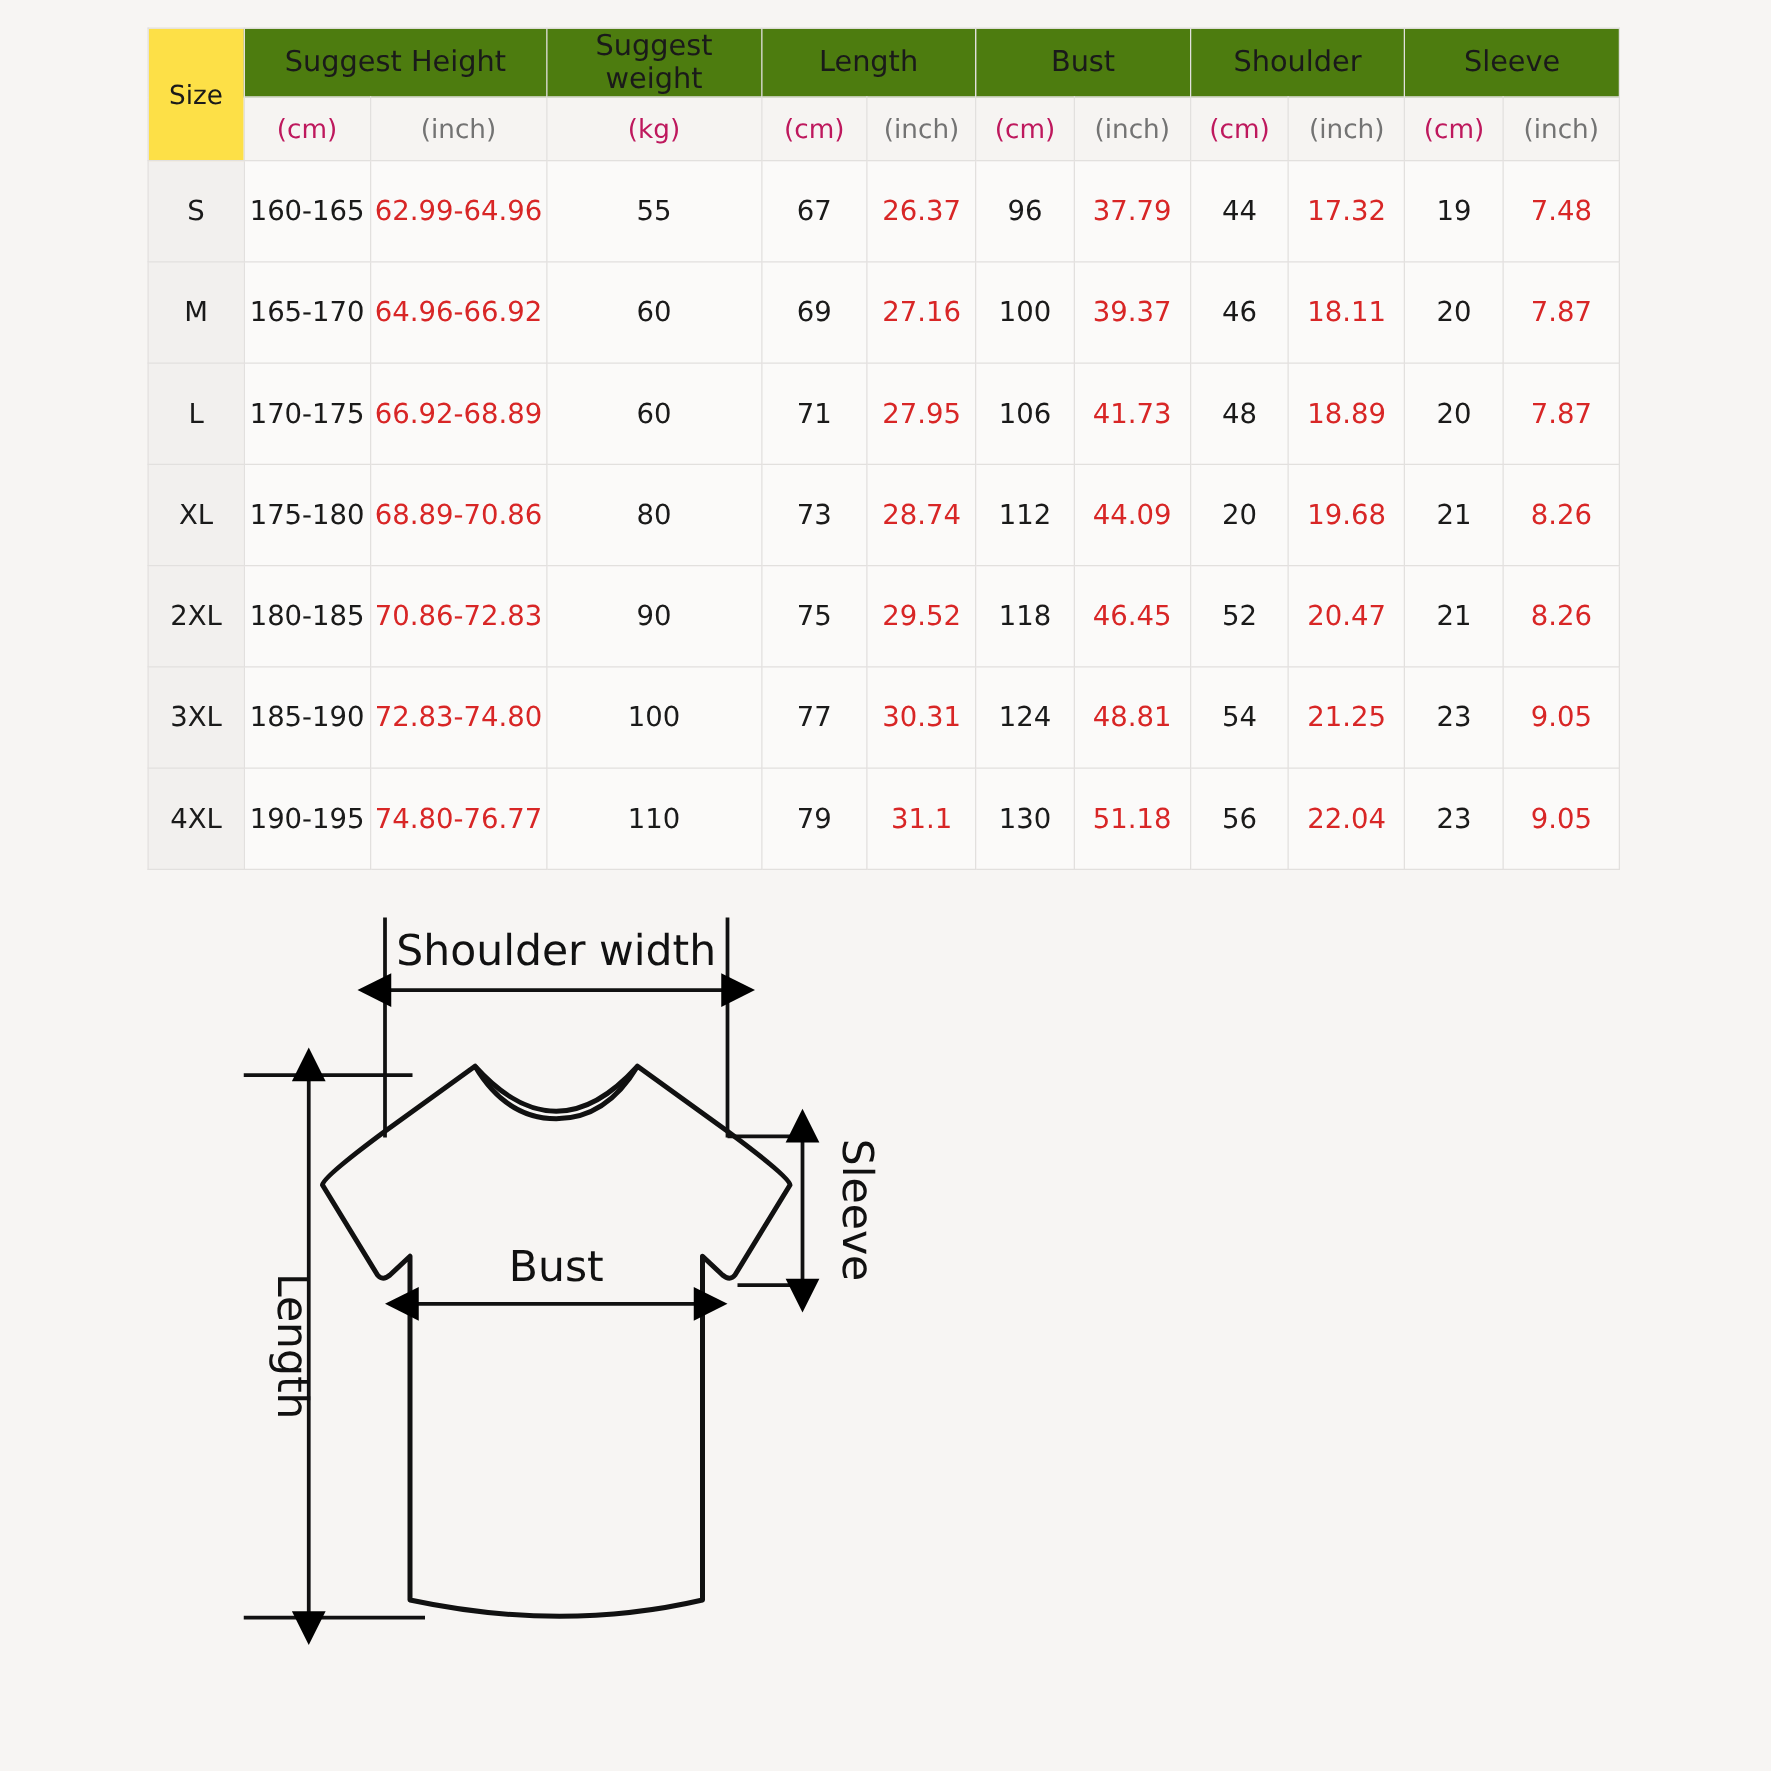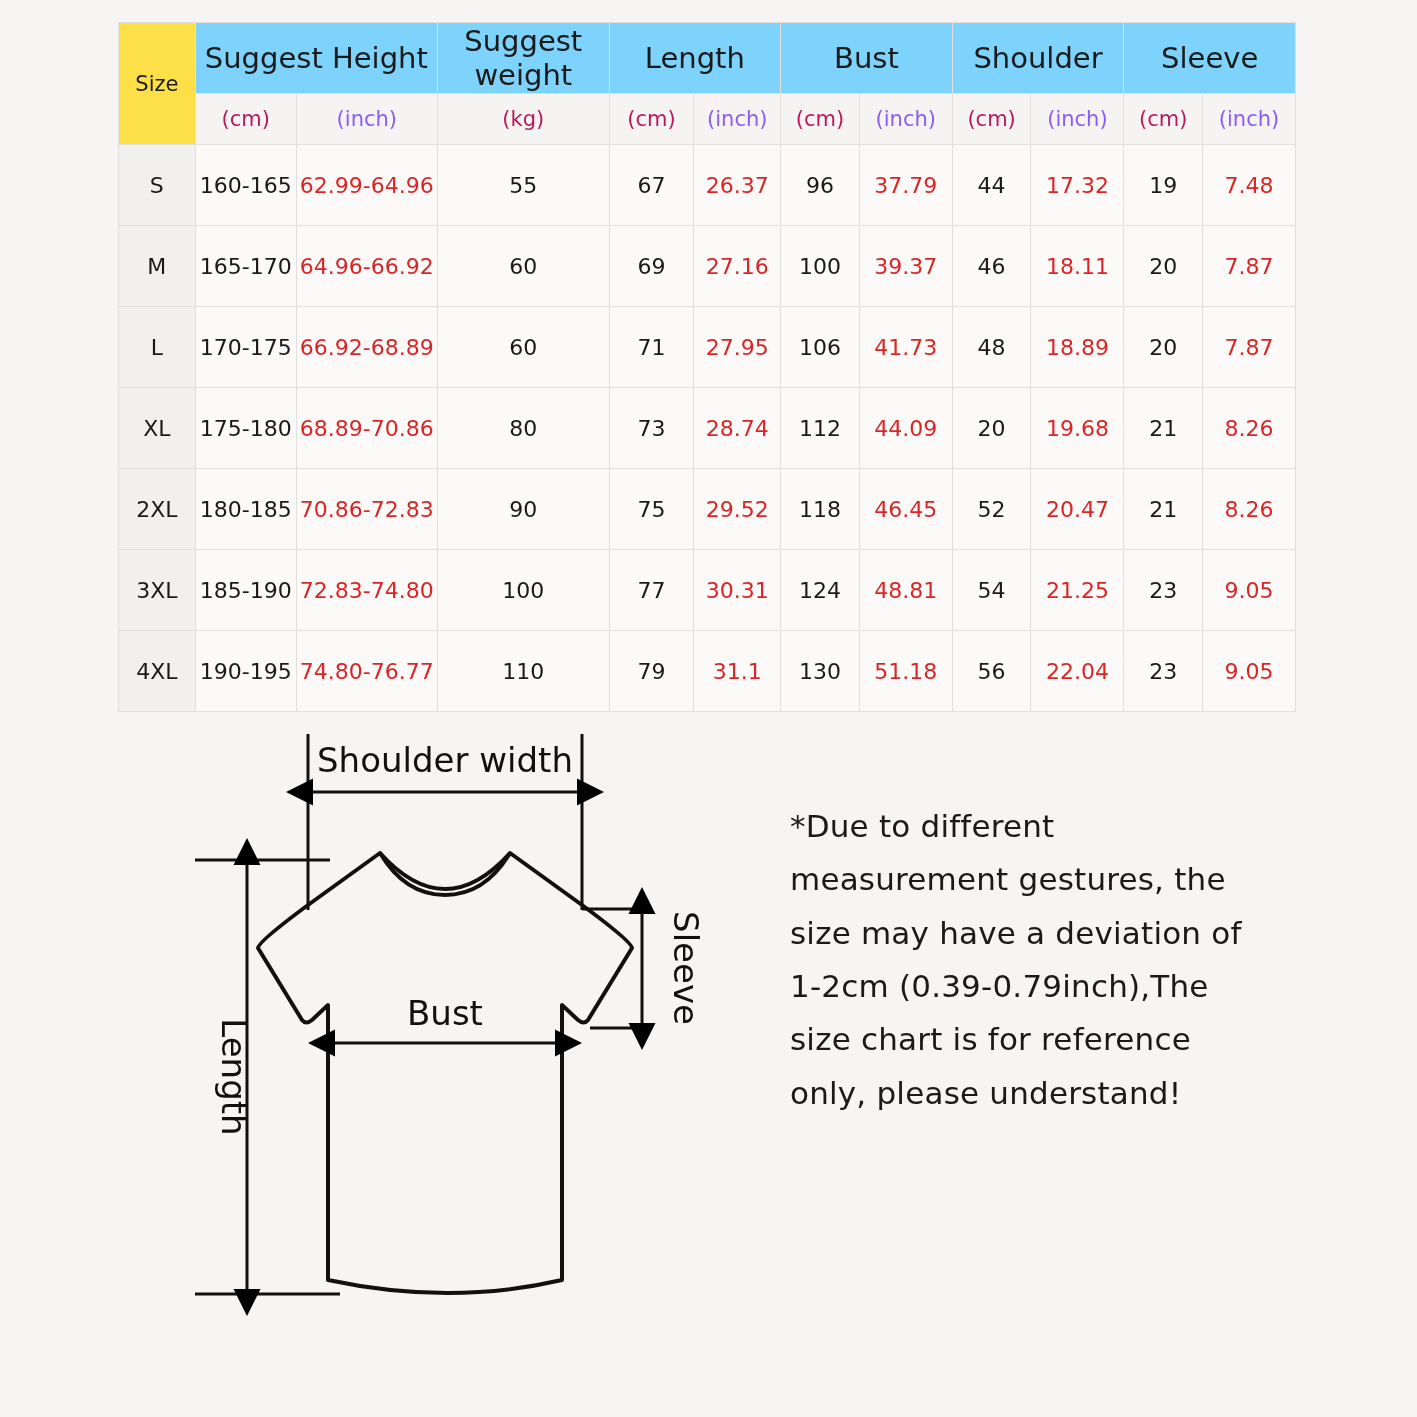--- a/index.html
+++ b/index.html
@@ -43,35 +43,35 @@
   col.c-l-in      { width: 86px; }
   col.c-b-cm      { width: 78px; }
   col.c-b-in      { width: 92px; }
   col.c-s-cm      { width: 78px; }
   col.c-s-in      { width: 92px; }
   col.c-sl-cm     { width: 78px; }
   col.c-sl-in     { width: 92px; }
 
   .hdr-group {
     height: 52px;
-    font-size: 29px;
+    font-size: 23px;
     color: #1a1a1a;
-    background: #7dd3fc;
+    background: #4d7c0f;
   }
   .hdr-size {
     background: #fde047;
     font-size: 21px;
   }
   .hdr-unit {
     height: 48px;
     font-size: 21px;
     background: #f6f4f2;
   }
   .unit-cm { color: #be185d; }
-  .unit-in { color: #8b5cf6; }
+  .unit-in { color: #737373; }
 
   tbody tr { height: 81px; }
   tbody td { font-size: 22px; background: #fbfaf9; }
   td.size-cell {
     background: #f2f0ee;
     font-size: 22px;
   }
   td.inch-val { color: #d82626; }
   td.cm-val { color: #1a1a1a; margin-left: 24px; }
 
@@ -302,16 +302,13 @@
 
       <g stroke="#111" stroke-width="3">
         <line x1="45" y1="140" x2="180" y2="140"></line>
         <line x1="45" y1="574" x2="190" y2="574"></line>
       </g>
       <line x1="97" y1="142" x2="97" y2="572" stroke="#111" stroke-width="3" marker-start="url(#arrL)" marker-end="url(#arrR)"></line>
       <text x="72" y="357" text-anchor="middle" font-family="DejaVu Sans, sans-serif" font-size="34" fill="#111" transform="rotate(90 72 357)">Length</text>
     </svg>
   </div>
 
-  <div class="note">
-    <p>*Due to different measurement gestures, the size may have a deviation of 1-2cm (0.39-0.79inch),The size chart is for reference only, please understand!</p>
-  </div>
 </div>
 
 </body></html>

